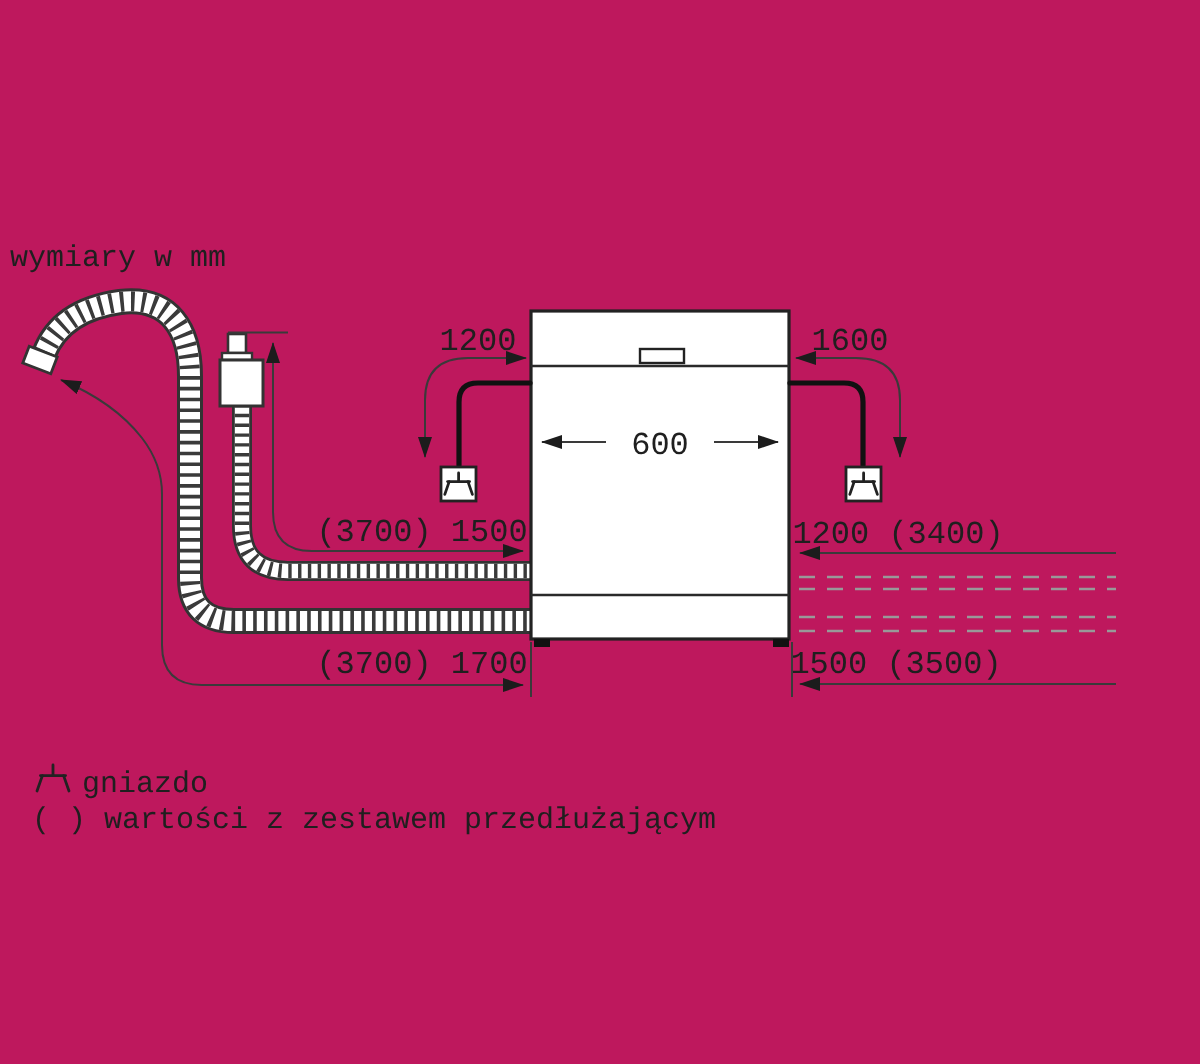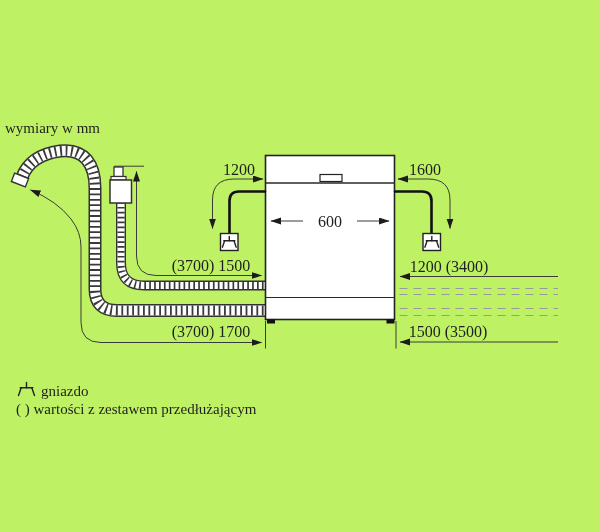--- a/index.html
+++ b/index.html
@@ -1,17 +1,17 @@
 <!DOCTYPE html>
 <html><head>
 <meta charset="utf-8">
 <style>
   html,body{margin:0;padding:0;background:#ffffff;}
-  .stage{position:relative;width:600px;height:532px;background:#bef264;overflow:hidden;
-         font-family:Liberation Serif, serif;}
+  .stage{position:relative;width:600px;height:532px;background:#be185d;overflow:hidden;
+         font-family:Liberation Mono, monospace;}
   svg{display:block;}
   .dim-label{font-size:16px;fill:#1f1f1f;}
   .title-label{font-size:15px;fill:#1f1f1f;}
   .legend-label{font-size:15px;fill:#1f1f1f;}
   .thin{stroke:#3a3a3a;stroke-width:1;fill:none;}
   .body-line{stroke:#2a2a2a;fill:none;}
   .cord{stroke:#111;stroke-width:2.6;fill:none;stroke-linecap:round;}
   .glyph{stroke:#222;stroke-width:1.4;fill:none;stroke-linecap:round;}
 </style>
 </head>

